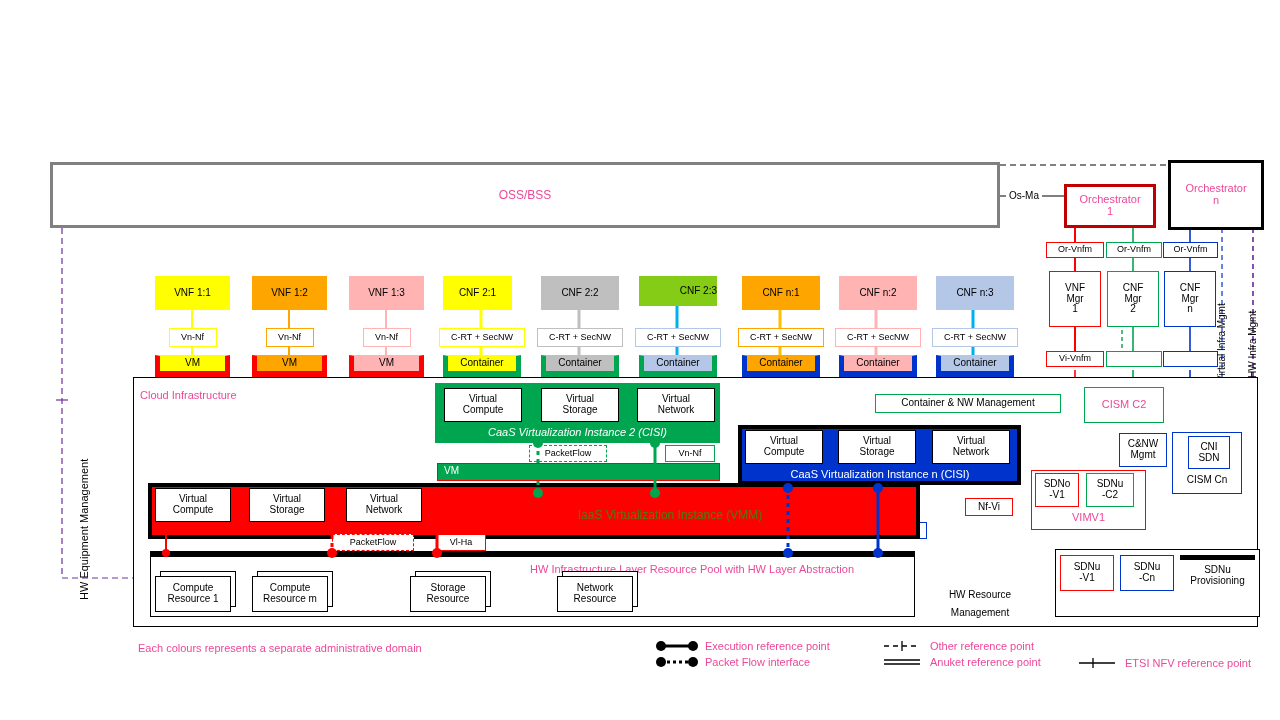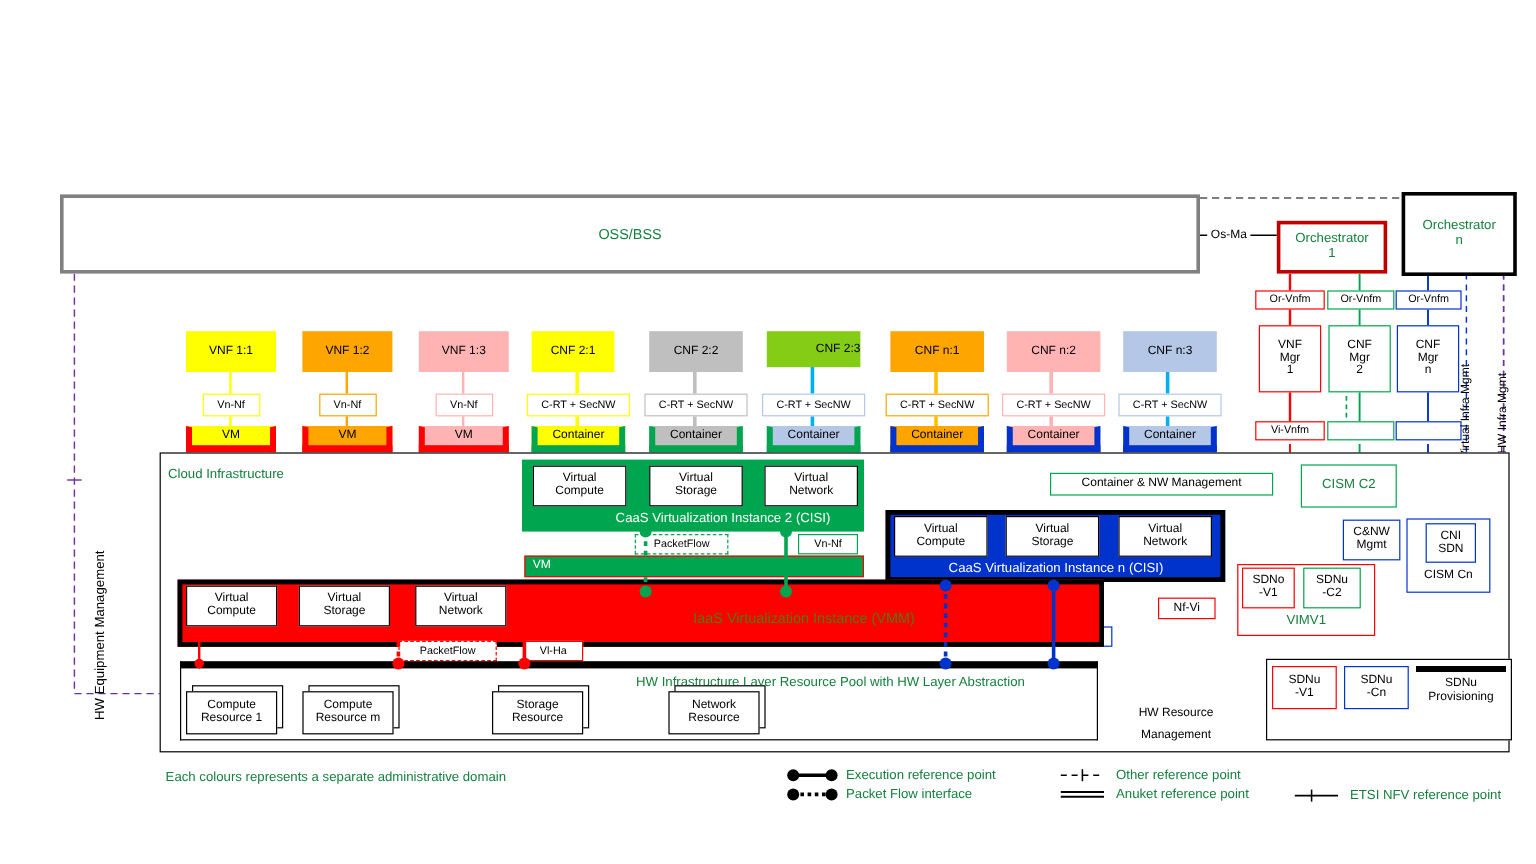--- a/index.html
+++ b/index.html
@@ -1,21 +1,21 @@
 <!DOCTYPE html>
 <html><head>
 <meta charset="utf-8">
 <style>
   html,body{margin:0;padding:0;background:#fff;}
   body{width:1280px;height:720px;position:relative;font-family:"Liberation Sans",sans-serif;overflow:hidden;}
   #stage{position:absolute;left:0;top:0;width:1280px;height:720px;}
   .abs{position:absolute;box-sizing:border-box;}
   .ctr{display:flex;align-items:center;justify-content:center;text-align:center;line-height:1.08;}
   .box{border:1px solid #000;background:#fff;}
-  .lbl{font-size:11px;color:#15803d;}
+  .lbl{font-size:11px;color:#ec4899;}
   .sm{font-size:10px;}
   .xs{font-size:9px;}
   .vert{writing-mode:vertical-rl;transform:rotate(180deg);}
   .ref{background:#fff;font-size:10px;}
   svg{position:absolute;left:0;top:0;overflow:visible;}
 </style>
 </head>
 <body>
 
 <div id="stage">
@@ -232,21 +232,21 @@
   <div class="abs" style="left:435px;top:383px;width:285px;height:60px;background:#00a550;"></div>
   <div class="abs ctr box" style="left:444px;top:388px;width:78px;height:34px;white-space:pre-line;">
     <span class="sm">Virtual
 Compute</span></div>
   <div class="abs ctr box" style="left:541px;top:388px;width:78px;height:34px;white-space:pre-line;">
     <span class="sm">Virtual
 Storage</span></div>
   <div class="abs ctr box" style="left:637px;top:388px;width:78px;height:34px;white-space:pre-line;">
     <span class="sm">Virtual
 Network</span></div>
-  <div class="abs ctr" style="left:460px;top:424px;width:285px;height:18px;">
+  <div class="abs ctr" style="left:435px;top:424px;width:285px;height:18px;font-style:italic;">
     <span class="lbl" style="color:#fff;">CaaS Virtualization Instance 2 (CISI)</span>
     </div>
 
   <div class="abs ctr" style="left:529px;top:445px;width:78px;height:17px;border:1.2px dashed #00a550;background:#fff;">
     <span class="xs">PacketFlow</span>
     </div>
   <div class="abs ctr" style="left:665px;top:445px;width:50px;height:17px;border:1.2px solid #00a550;background:#fff;">
     <span class="xs">Vn-Nf</span>
     </div>
 

